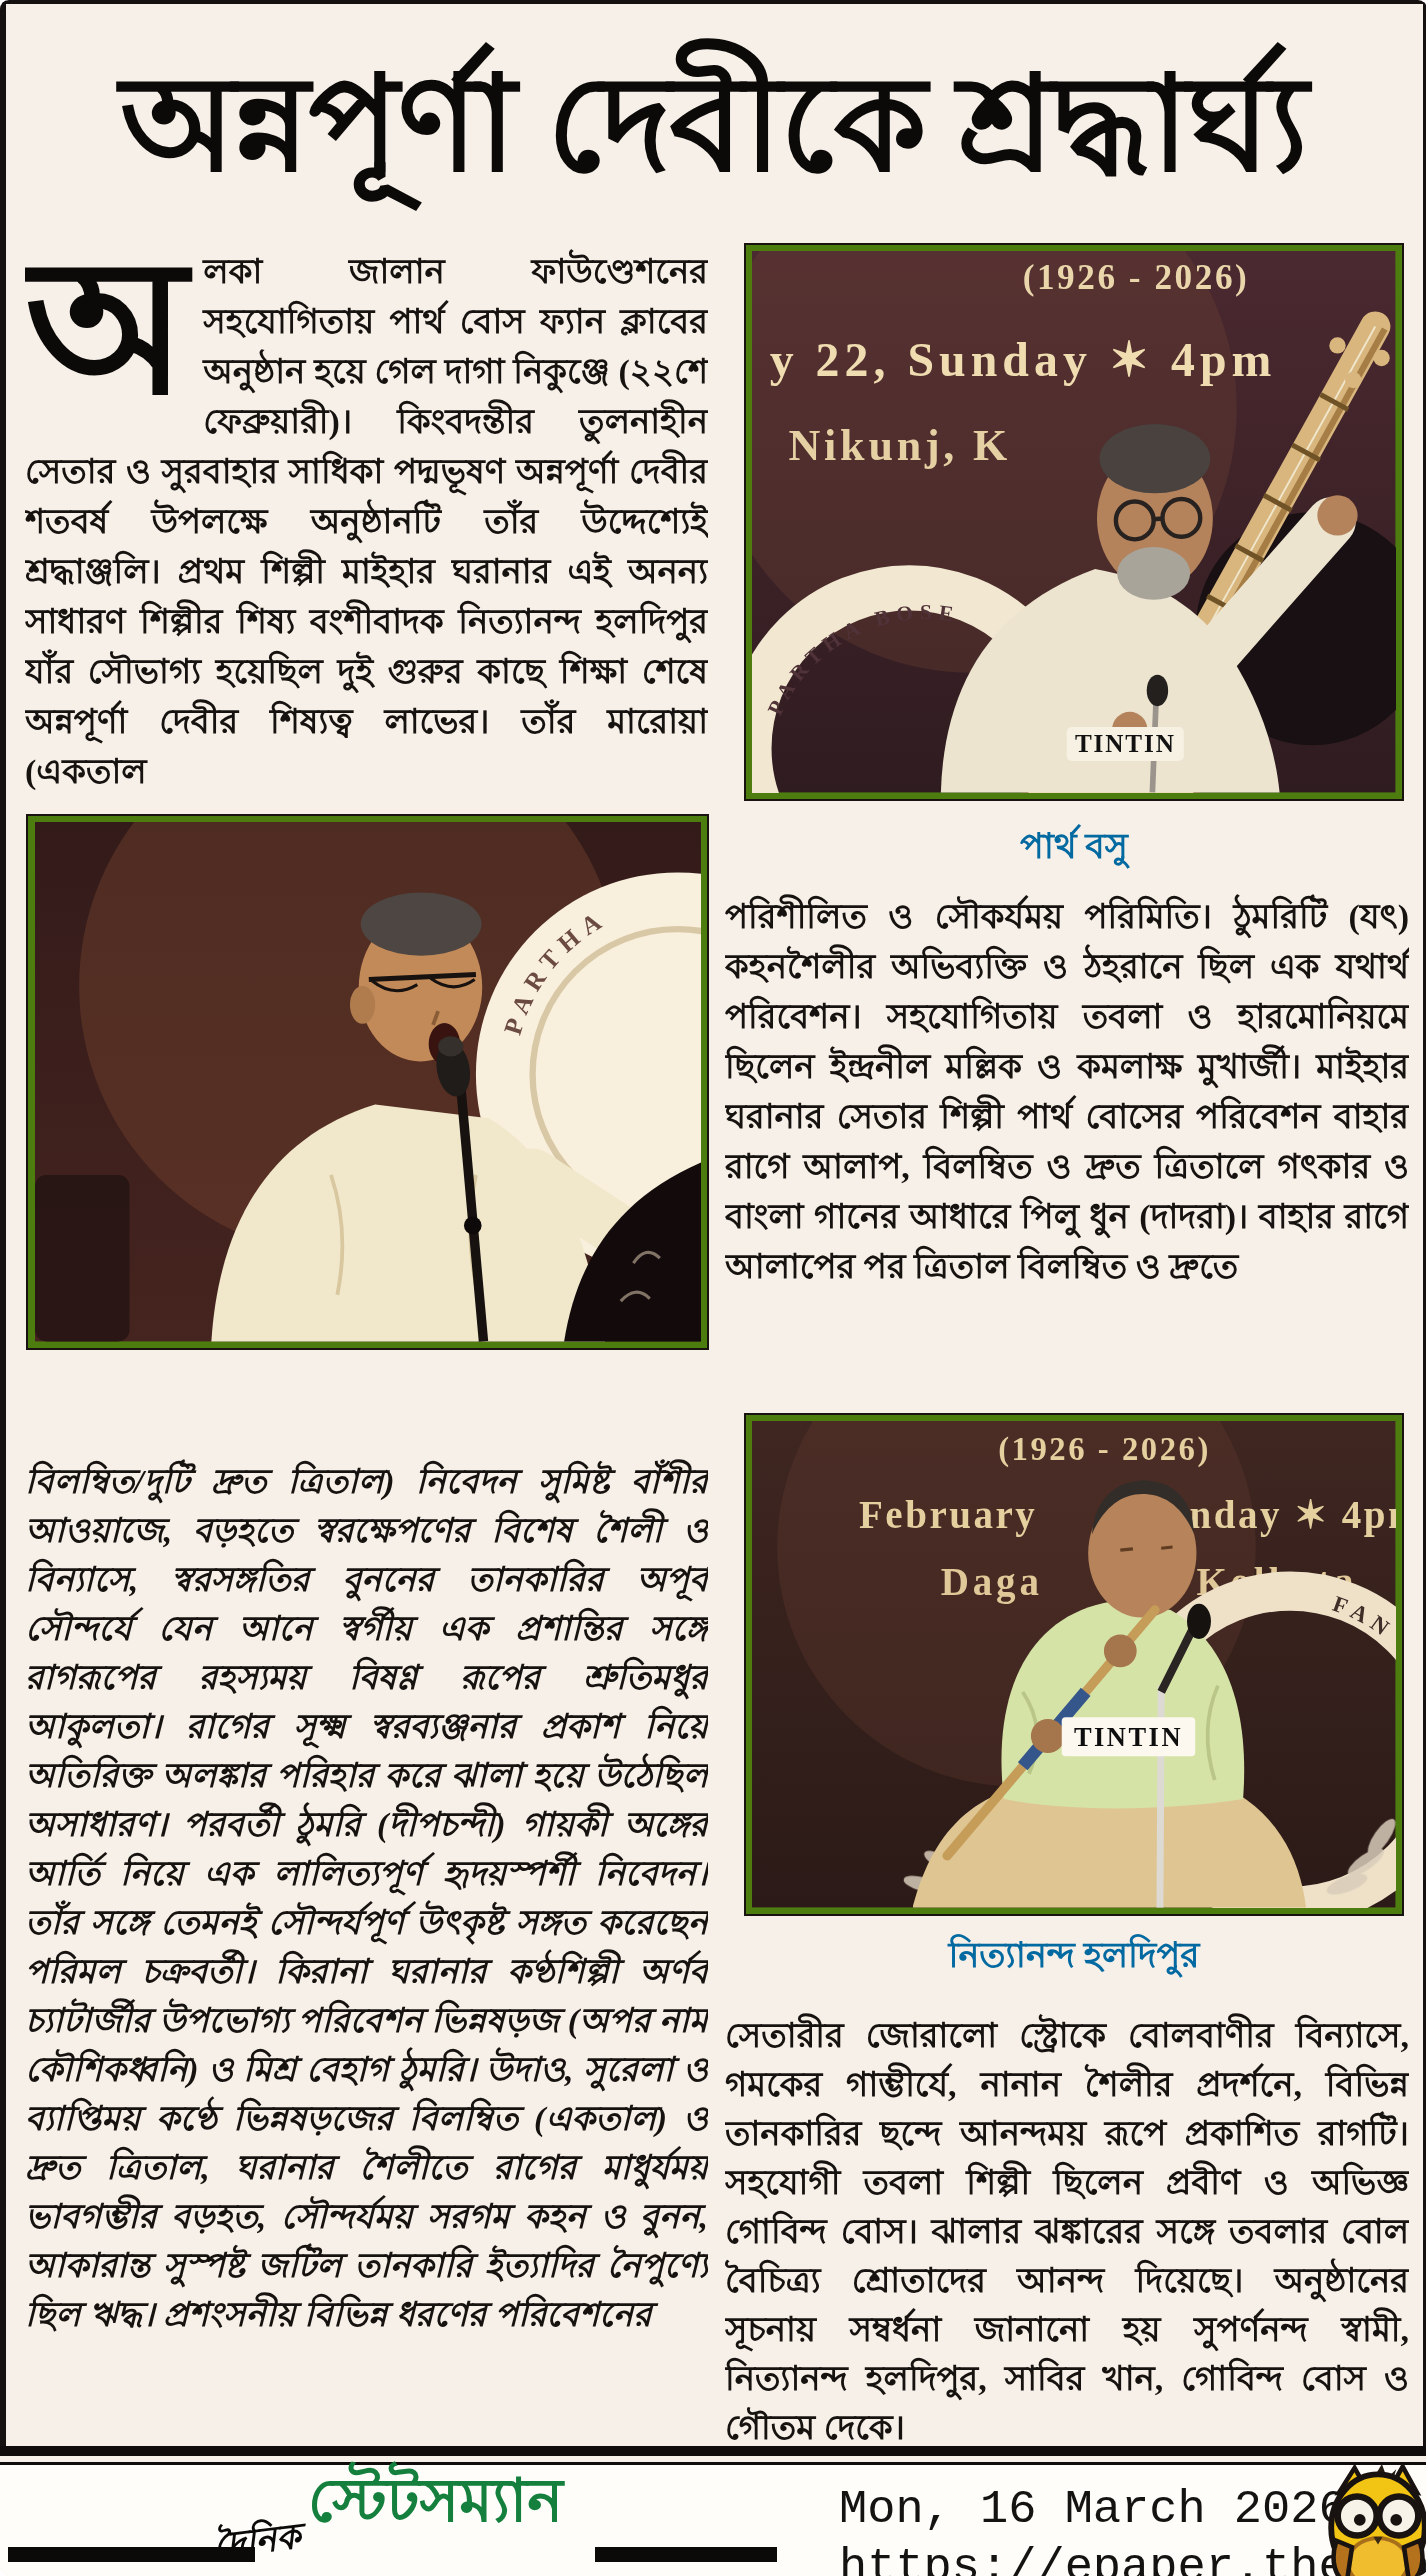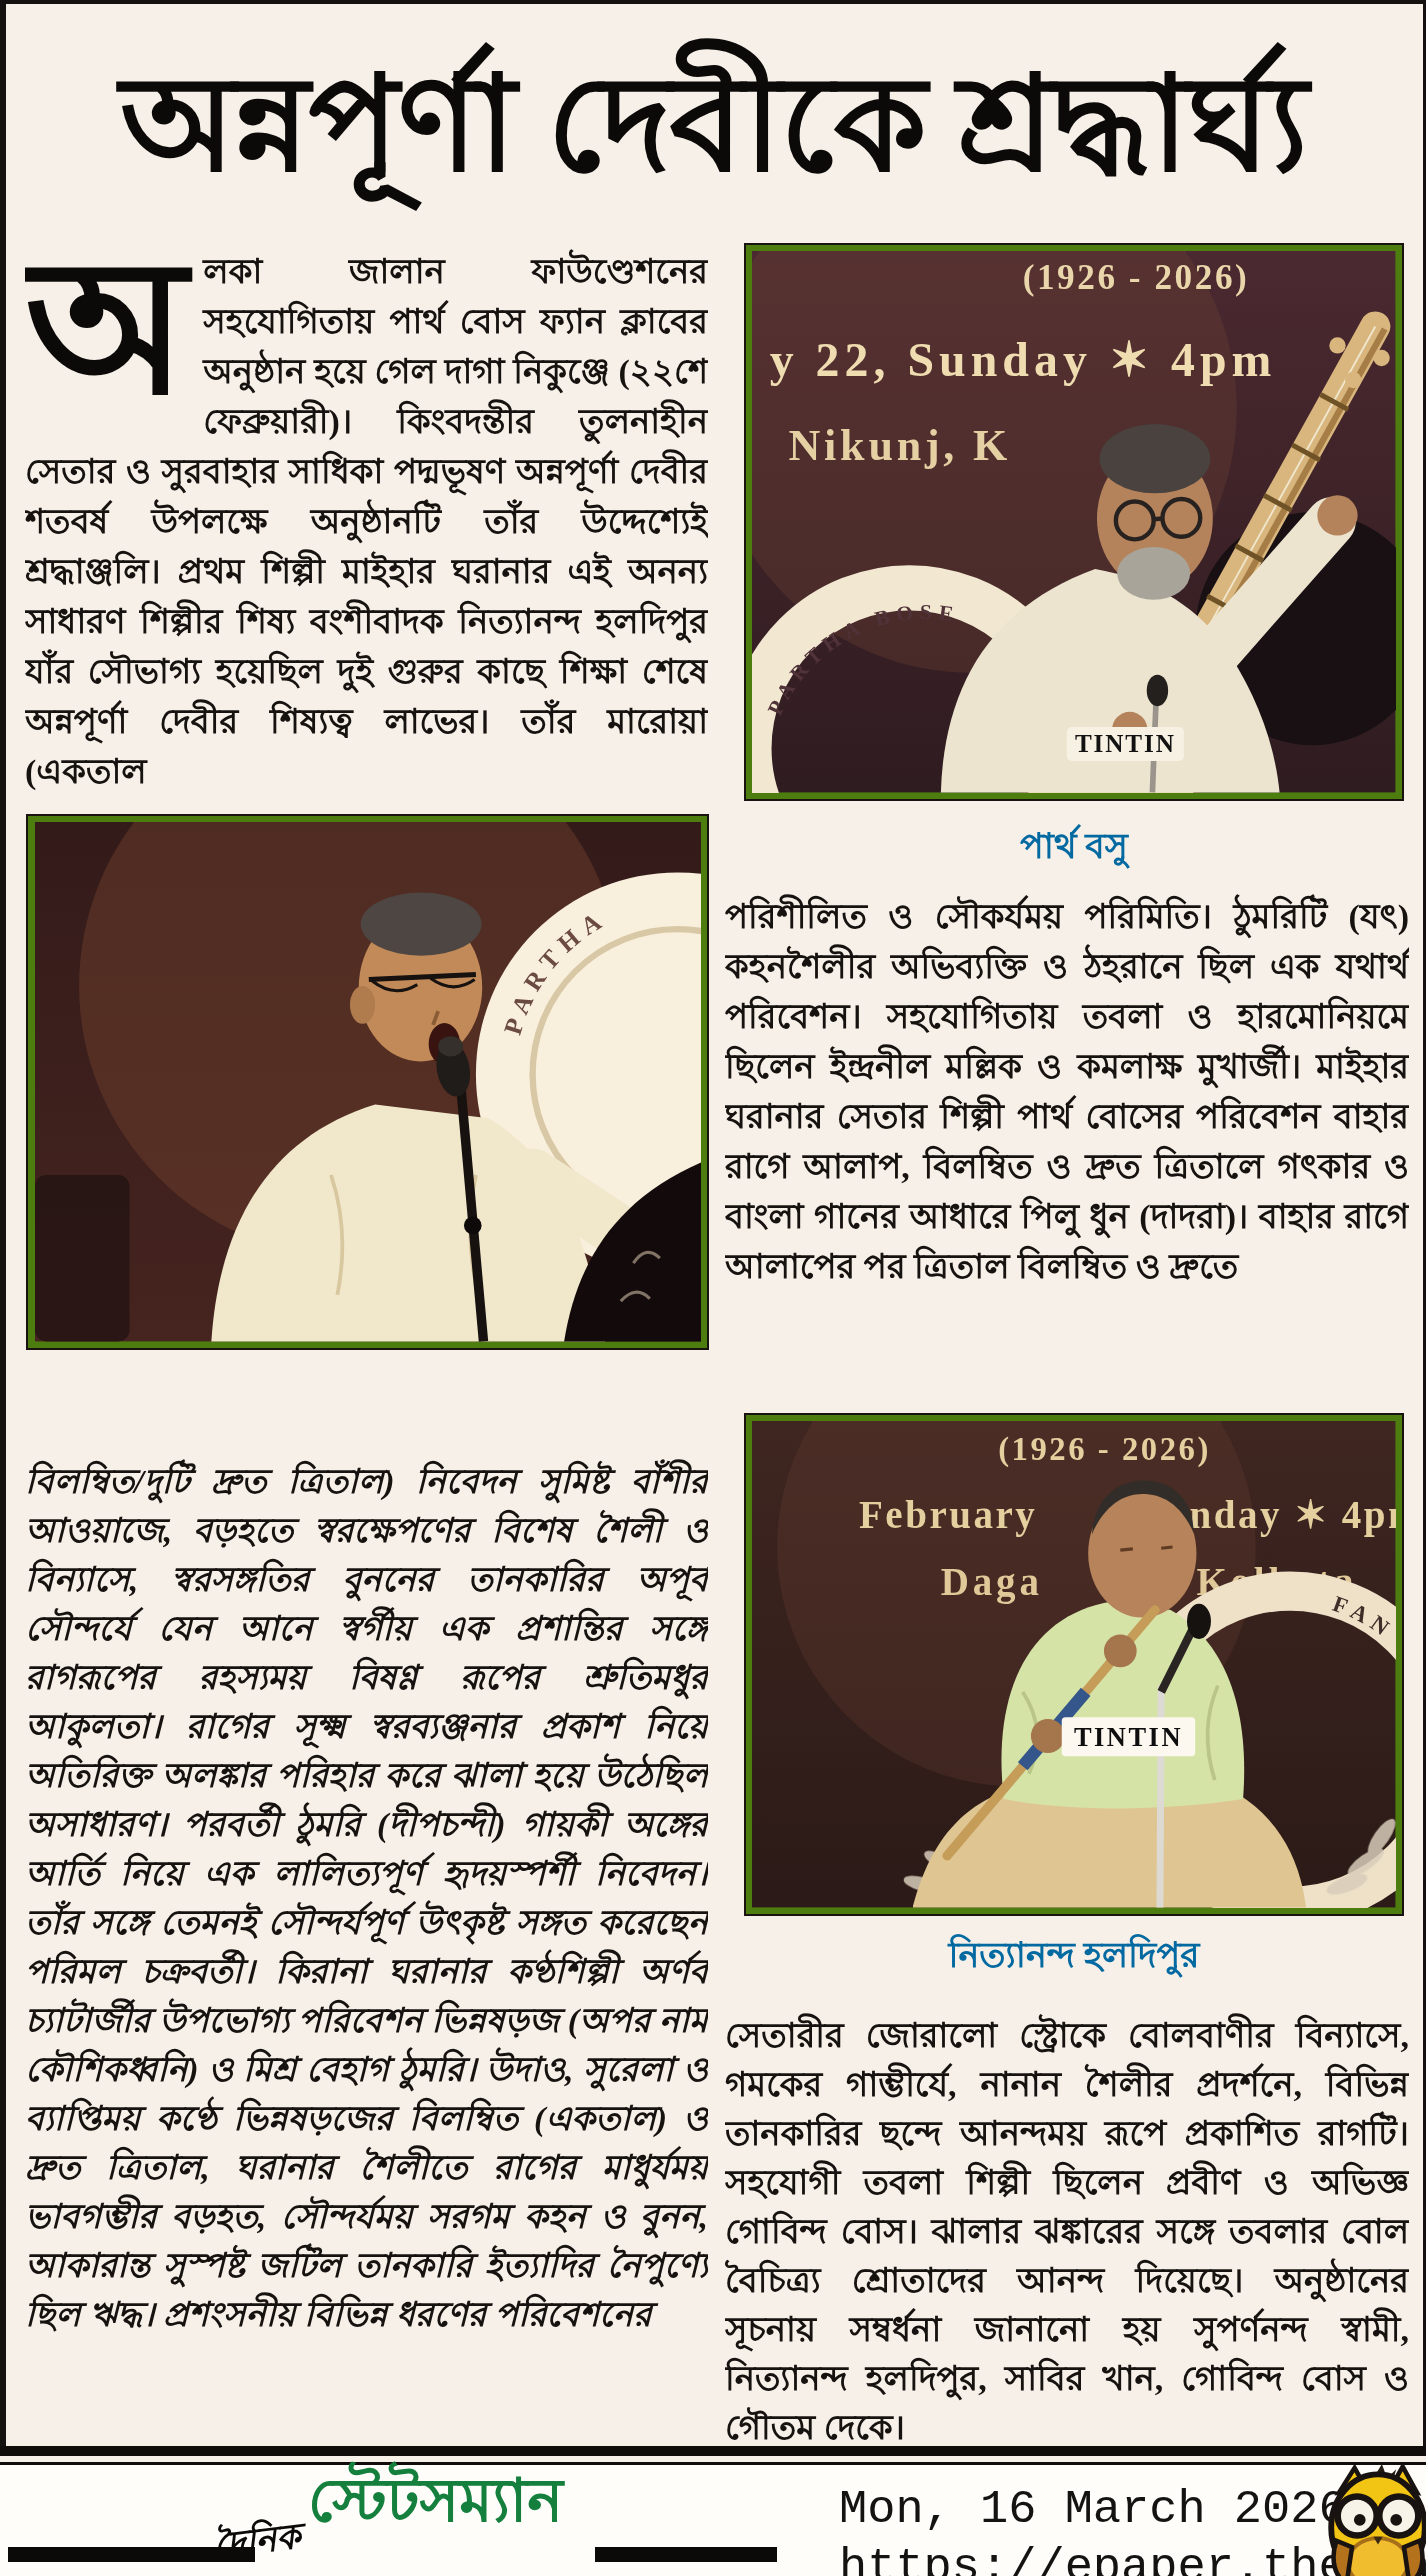--- a/index.html
+++ b/index.html
@@ -1,17 +1,17 @@
 <!DOCTYPE html>
 <html style="font-size:10px"><head>
 <meta charset="utf-8">
 <style>
   html,body{margin:0;padding:0;}
   #page{position:relative;width:1427px;height:2576px;background:#f7f0e8;overflow:hidden;
-        font-family:"Liberation Serif",serif;}
+        font-family:"Liberation Serif",serif;border-radius:9px;}
   .abs{position:absolute;}
   .frame{background:#151110;}
   #headline{left:0;top:36px;width:1427px;text-align:center;font-size:133px;line-height:1.35;
             font-weight:800;color:#0b0a09;letter-spacing:-1.3px;}
   .bodytext{font-size:34px;line-height:50px;text-align:justify;color:#16120f;font-weight:600;}
   #left-block-1{left:25px;top:247px;width:683px;height:569px;overflow:hidden;}
   #left-block-2{left:25px;top:1457px;width:683px;height:985px;line-height:49px;overflow:hidden;font-style:italic;}
   #right-block-1{left:725px;top:892px;width:684px;height:478px;overflow:hidden;}
   #right-block-2{left:725px;top:2011px;width:684px;height:434px;line-height:49px;overflow:hidden;}
   .dropcap{float:left;font-size:187px;line-height:145px;padding:8.8px 16.4px 0 0;font-weight:700;color:#0b0a09;}

